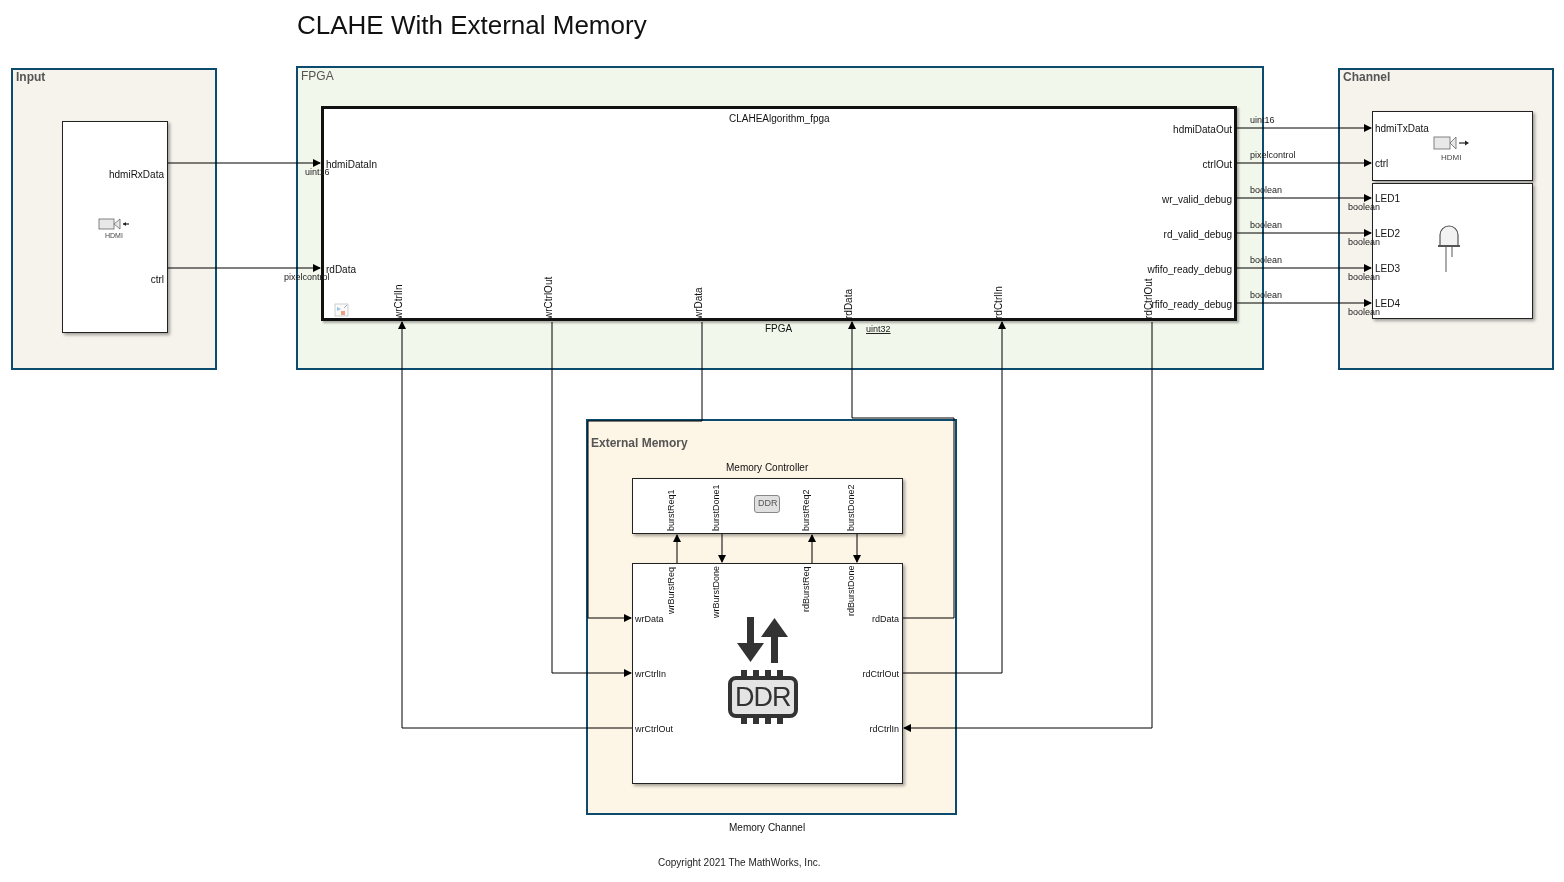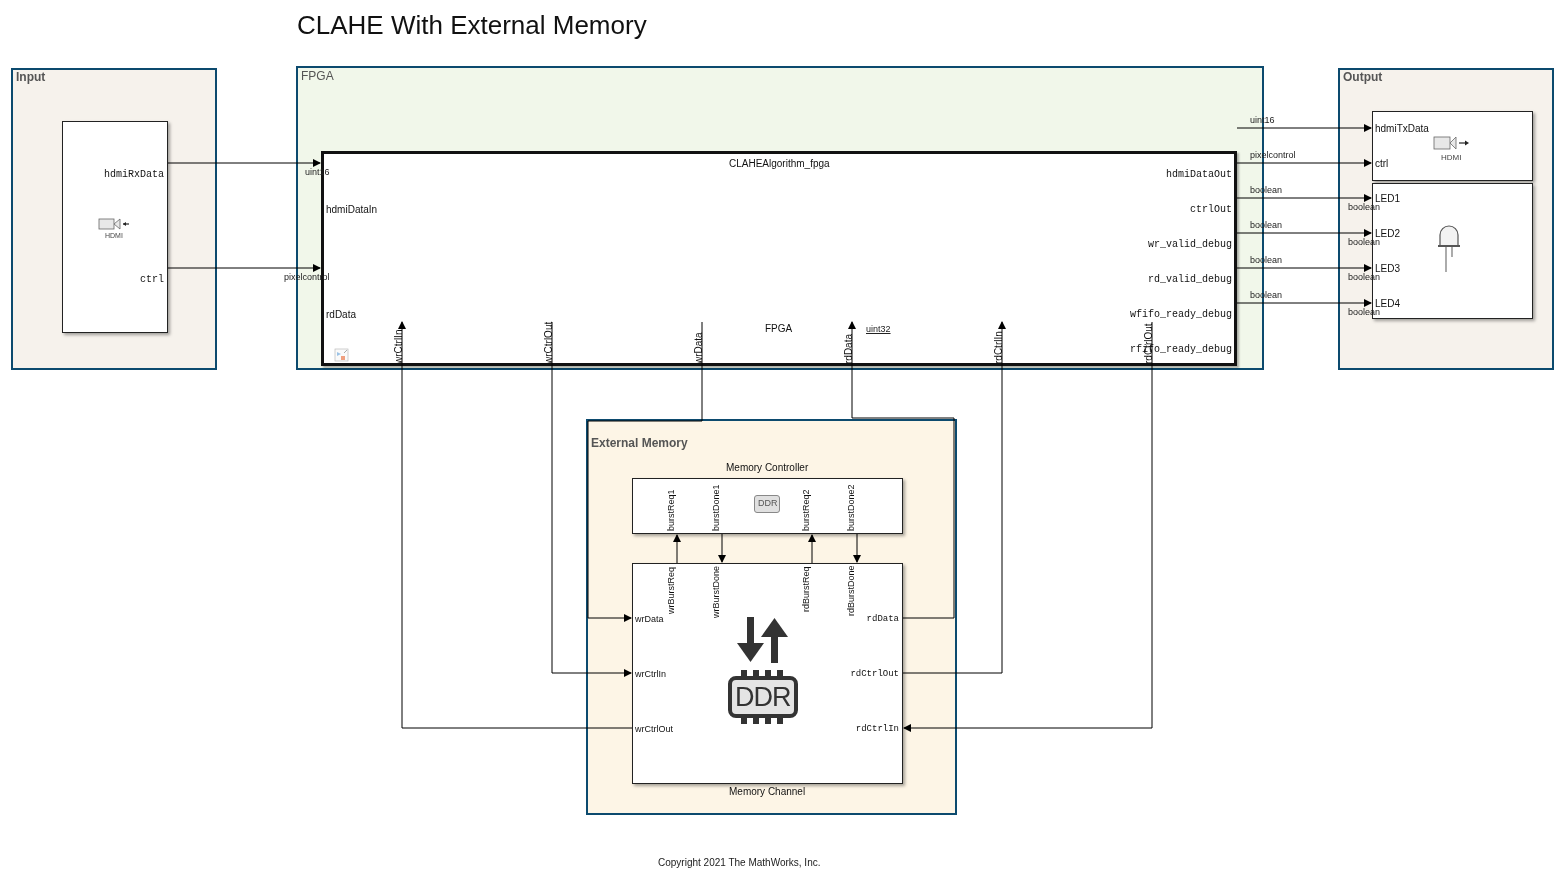--- a/index.html
+++ b/index.html
@@ -7,58 +7,58 @@
          font-family:"Liberation Sans", sans-serif; color:#1a1a1a; }
   .abs { position:absolute; }
   .title { left:297px; top:10px; font-size:26px; color:#111; }
   .area { border:2px solid #0c4a6e; box-sizing:border-box; }
   .area-label { font-size:12px; font-weight:bold; color:#555; position:absolute; left:3px; top:0px; }
   .area-label.normal { font-weight:normal; }
   .block { background:#fff; border:1px solid #222; box-sizing:border-box;
            box-shadow:2px 2px 3px rgba(0,0,0,0.35); }
   .fpga-block { border:3px solid #111; box-shadow:2px 2px 2px rgba(0,0,0,0.3); }
   .port { position:absolute; font-size:10px; white-space:nowrap; color:#111; }
-  .port.r { text-align:right;font-family:Liberation Mono, monospace; }
+  .port.r { text-align:right; }
   .vport { position:absolute; font-size:10px; white-space:nowrap; color:#111;
            transform:rotate(-90deg); transform-origin:left top; }
   .sig { position:absolute; font-size:9px; white-space:nowrap; color:#222;padding-left:11px; }
   .blabel { position:absolute; font-size:10px; white-space:nowrap; color:#111; }
   svg.wires { position:absolute; left:0; top:0; }
 </style>
 </head>
 <body>
 
 <div class="abs title">CLAHE With External Memory</div>
 
 <div class="abs area" style="left:11px;top:68px;width:206px;height:302px;background:#f6f2ec;">
   <span class="area-label">Input</span>
 </div>
 <div class="abs area" style="left:296px;top:66px;width:968px;height:304px;background:#f1f7ea;">
   <span class="area-label normal" style="top:1px;">FPGA</span>
 </div>
 <div class="abs area" style="left:1338px;top:68px;width:216px;height:302px;background:#f6f2ec;">
-  <span class="area-label">Output</span>
+  <span class="area-label">Channel</span>
 </div>
 <div class="abs area" style="left:586px;top:419px;width:371px;height:396px;background:#fdf5e6;">
   <span class="area-label" style="top:15px;">External Memory</span>
 </div>
 
 <div class="abs block" style="left:62px;top:110px;width:106px;height:212px;margin-top:11px;">
   <span class="port r" style="right:3px;top:47px;">hdmiRxData</span>
   <span class="port r" style="right:3px;top:152px;">ctrl</span>
   <svg class="abs" style="left:35px;top:95px;" width="34" height="14" viewBox="0 0 34 14">
     <rect x="1" y="2" width="15" height="10" fill="#e8e8e8" stroke="#666" stroke-width="0.8"></rect>
     <polygon points="16,7 22,2 22,12" fill="#e8e8e8" stroke="#666" stroke-width="0.8"></polygon>
     <line x1="25" y1="7" x2="31" y2="7" stroke="#222" stroke-width="1.2"></line>
     <polygon points="25,7 28,5 28,9" fill="#222"></polygon>
   </svg>
   <span class="blabel" style="left:42px;top:110px;font-size:7px;color:#444;">HDMI</span>
 </div>
 
-<div class="abs block fpga-block" style="left:321px;top:106px;width:916px;height:215px;margin-top:45px;">
+<div class="abs block fpga-block" style="left:321px;top:106px;width:916px;height:215px;">
   <span class="blabel" style="left:405px;top:4px;">CLAHEAlgorithm_fpga</span>
   <span class="port" style="left:2px;top:50px;">hdmiDataIn</span>
   <span class="port" style="left:2px;top:155px;">rdData</span>
 
   <span class="port r" style="right:2px;top:15px;">hdmiDataOut</span>
   <span class="port r" style="right:2px;top:50px;">ctrlOut</span>
   <span class="port r" style="right:2px;top:85px;">wr_valid_debug</span>
   <span class="port r" style="right:2px;top:120px;">rd_valid_debug</span>
   <span class="port r" style="right:2px;top:155px;">wfifo_ready_debug</span>
   <span class="port r" style="right:2px;top:190px;">rfifo_ready_debug</span>
@@ -142,21 +142,21 @@
     <rect x="8" y="0" width="6" height="7" fill="#333"></rect>
       <rect x="20" y="0" width="6" height="7" fill="#333"></rect>
     <rect x="32" y="0" width="6" height="7" fill="#333"></rect>
       <rect x="44" y="0" width="6" height="7" fill="#333"></rect>
     <rect x="8" y="47" width="6" height="7" fill="#333"></rect>
       <rect x="20" y="47" width="6" height="7" fill="#333"></rect>
     <rect x="32" y="47" width="6" height="7" fill="#333"></rect>
       <rect x="44" y="47" width="6" height="7" fill="#333"></rect>
   </svg>
 </div>
-<span class="abs blabel" style="left:729px;top:786px;">Memory Channel</span>
+<span class="abs blabel" style="left:729px;top:822px;">Memory Channel</span>
 
 <svg class="wires" width="1564" height="882" viewBox="0 0 1564 882">
   <defs>
     <marker id="arr" markerWidth="8" markerHeight="8" refX="7" refY="4" orient="auto" markerUnits="userSpaceOnUse">
       <polygon points="0,0 8,4 0,8" fill="#000"></polygon>
     </marker>
   </defs>
   <g stroke="#000" stroke-width="1" fill="none">
 
     <line x1="168" y1="163" x2="320" y2="163" marker-end="url(#arr)"></line>

